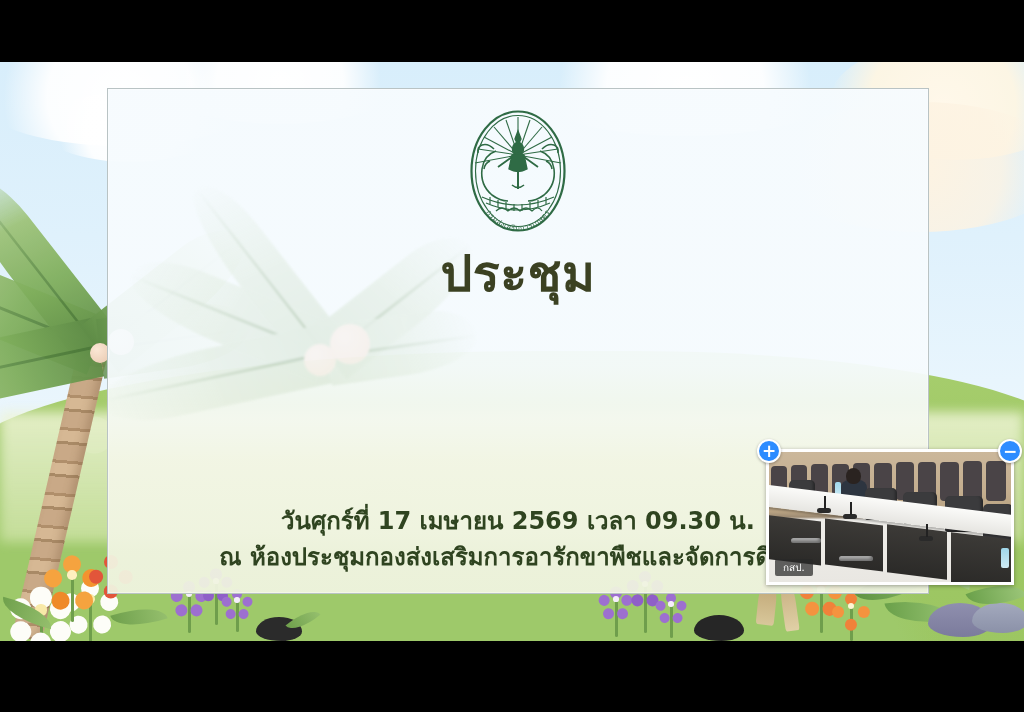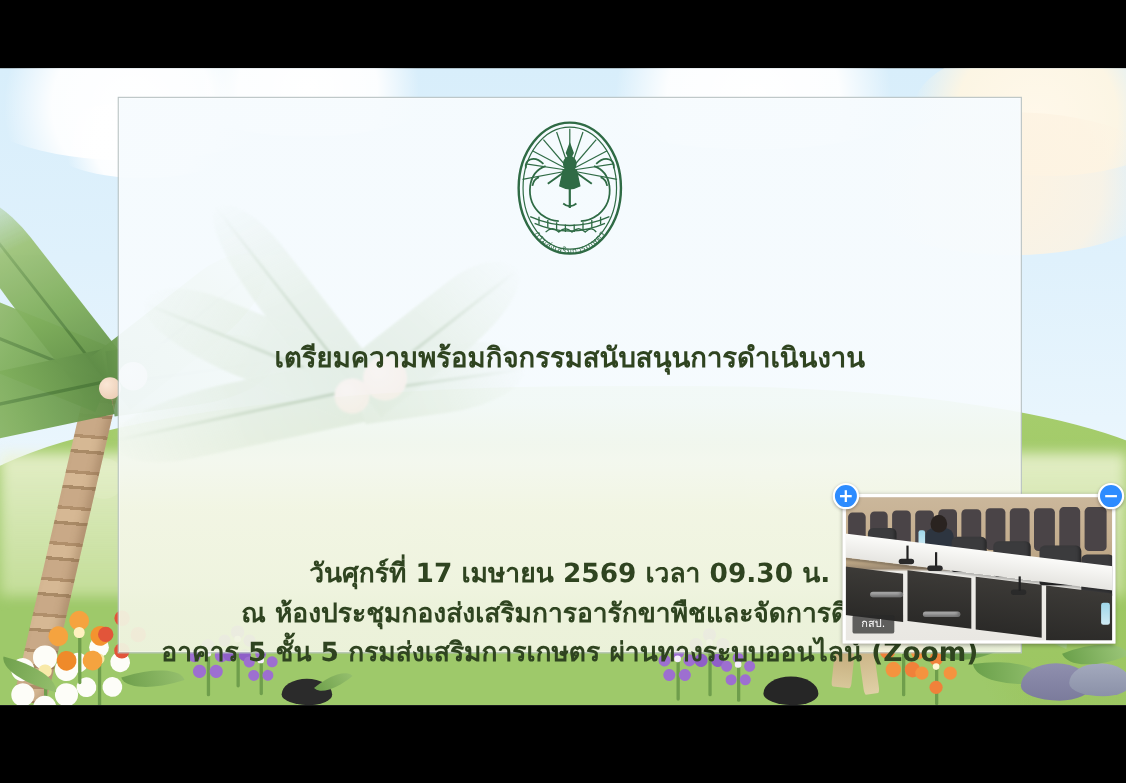--- a/index.html
+++ b/index.html
@@ -606,29 +606,28 @@
             </g>
           </g>
 
           <path id="mottoArc" d="M 24 92 A 40 46 0 0 0 100 92" fill="none"></path>
           <text font-size="7.5" fill="#2f6b45" font-family="'DejaVu Sans',sans-serif" letter-spacing="0.3">
             <textPath href="#mottoArc" startOffset="50%" text-anchor="middle">กรมส่งเสริมการเกษตร</textPath>
           </text>
         </svg>
       </div>
 
+      <div id="heading-main">ประชุม</div>
 
       <div id="subtitle-block">
-        <span class="sub-line">เตรียมความพร้อมกิจกรรมสนับสนุนการดำเนินงาน</span>
       </div>
 
       <div id="details-block">
         <span class="det-line">วันศุกร์ที่ 17 เมษายน 2569 เวลา 09.30 น.</span>
         <span class="det-line">ณ ห้องประชุมกองส่งเสริมการอารักขาพืชและจัดการดินปุ๋ย</span>
-        <span class="det-line">อาคาร 5 ชั้น 5 กรมส่งเสริมการเกษตร ผ่านทางระบบออนไลน์ (Zoom)</span>
       </div>
 
     </div>
 
   </div>
 
   <div id="video-thumb">
     <div id="meeting-room">
 
       <div class="chair-back-row" style="left:2px;  top:14px; width:16px; height:34px;"></div>

